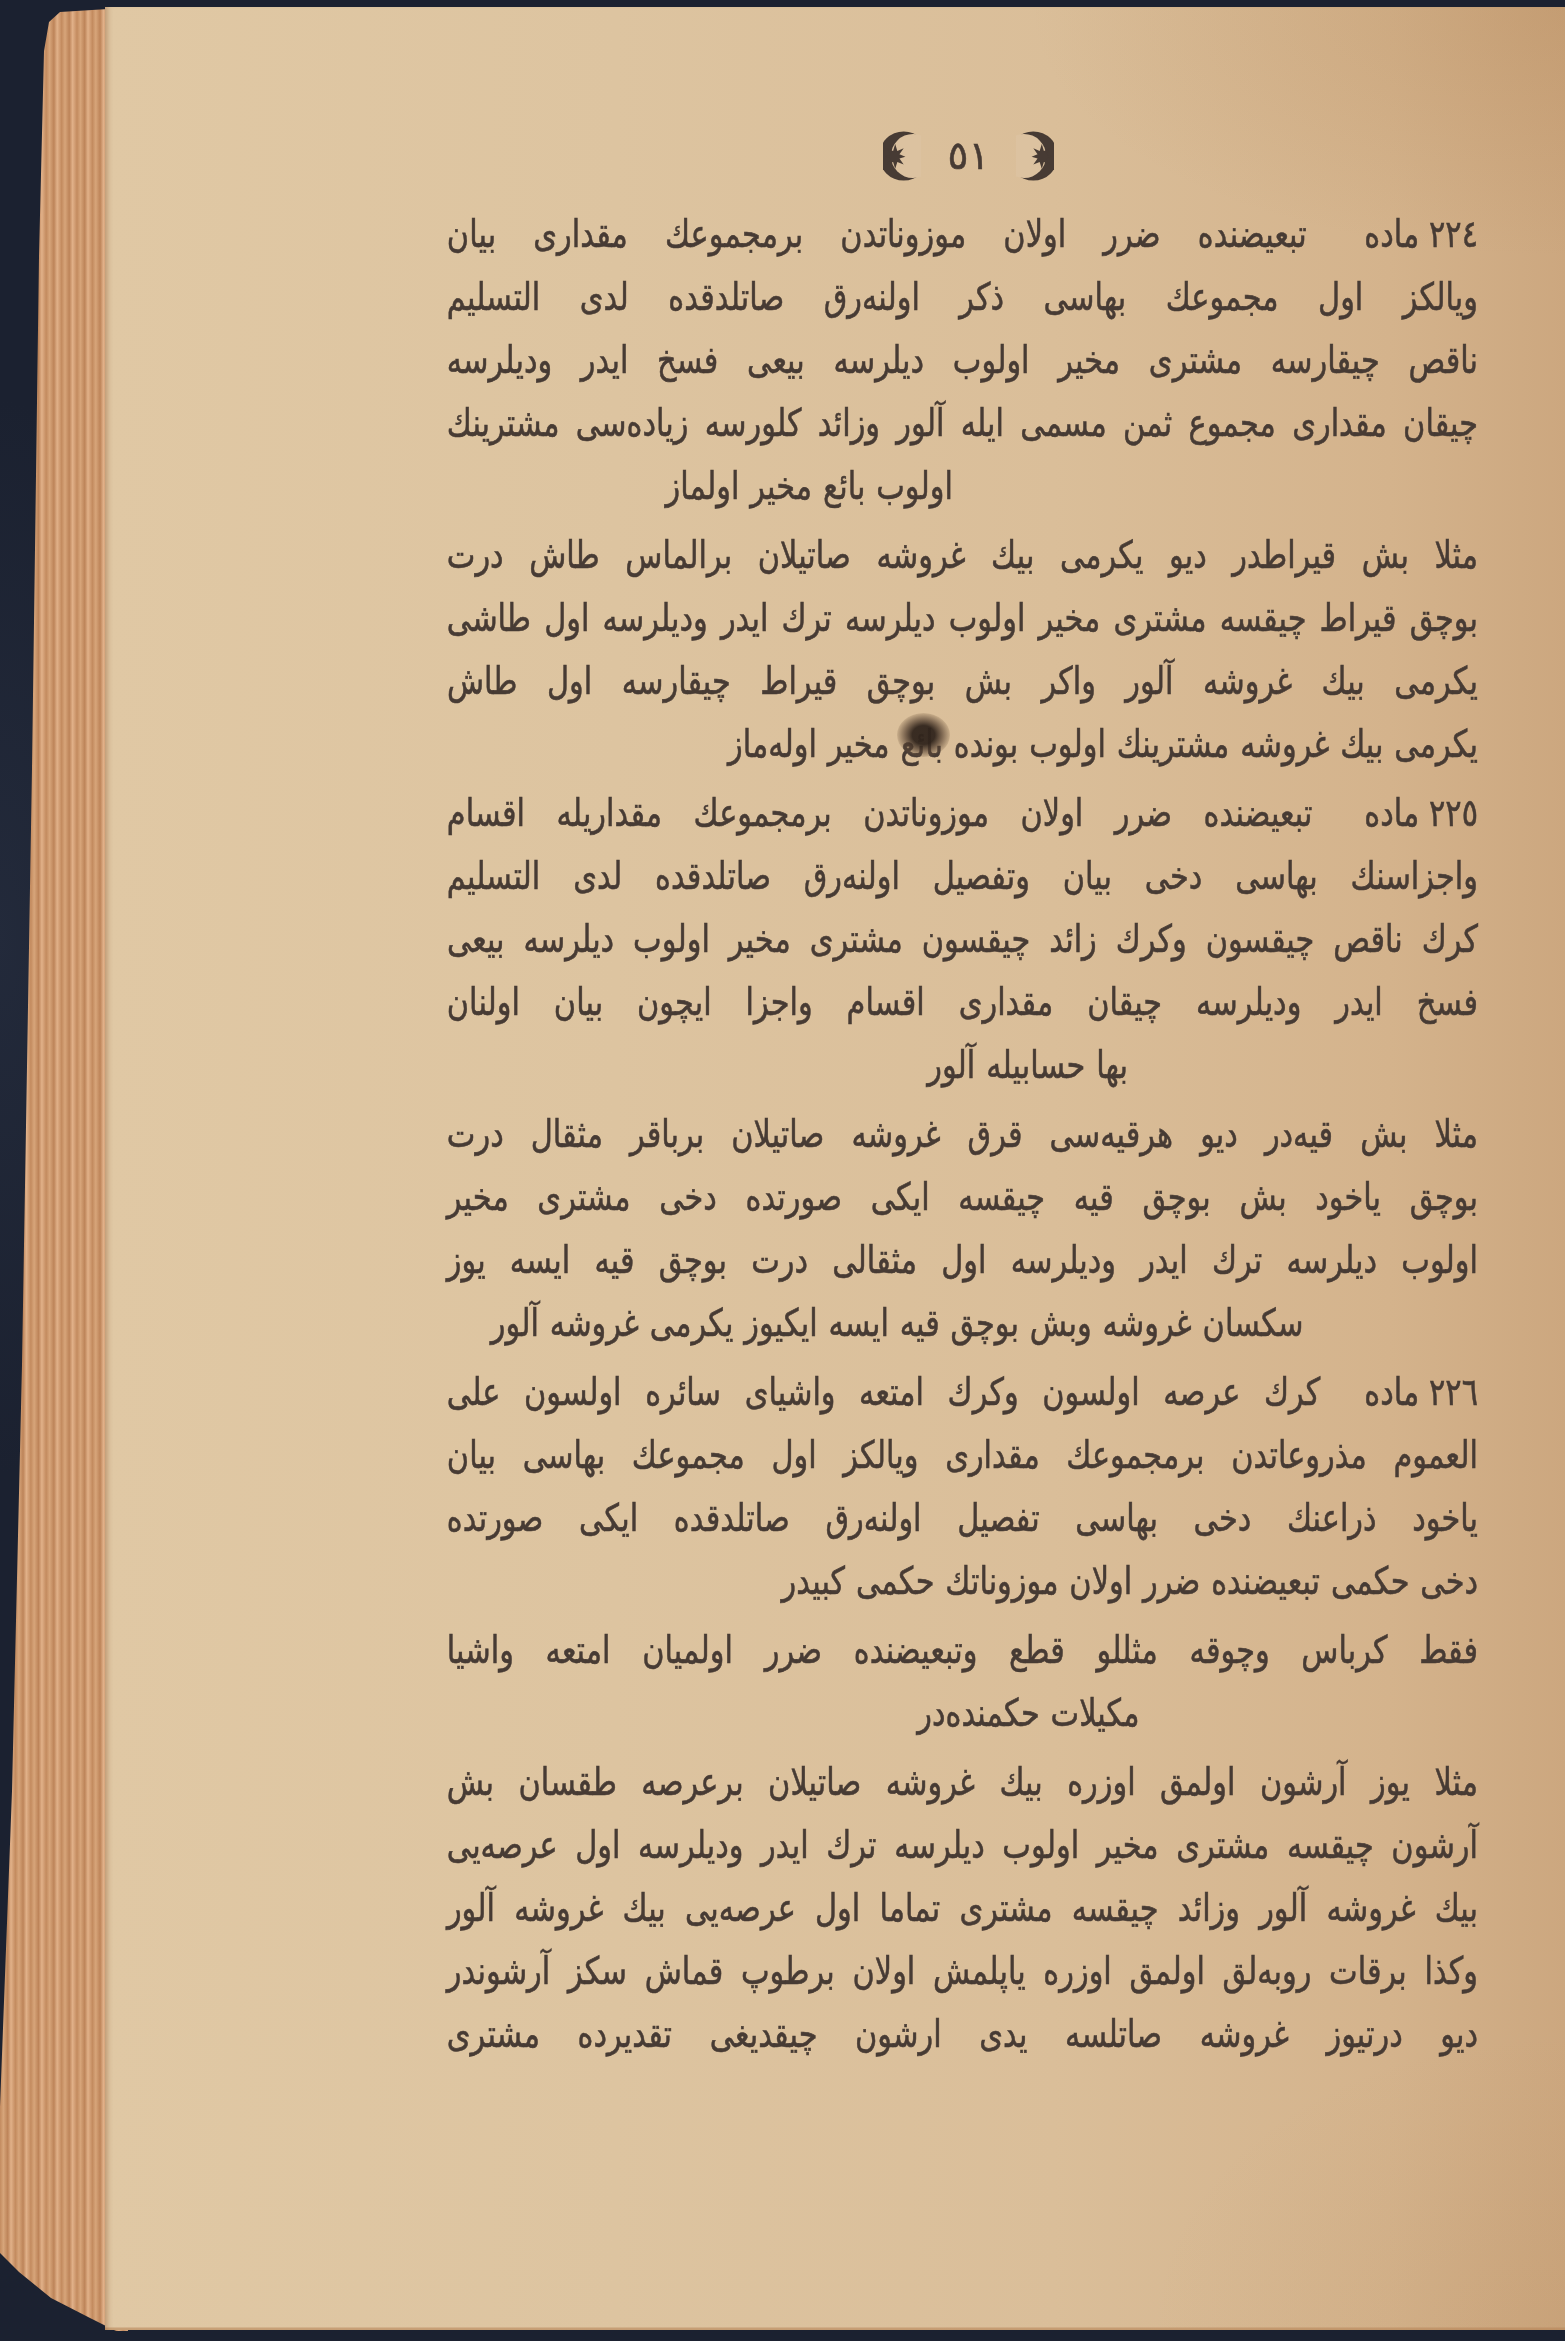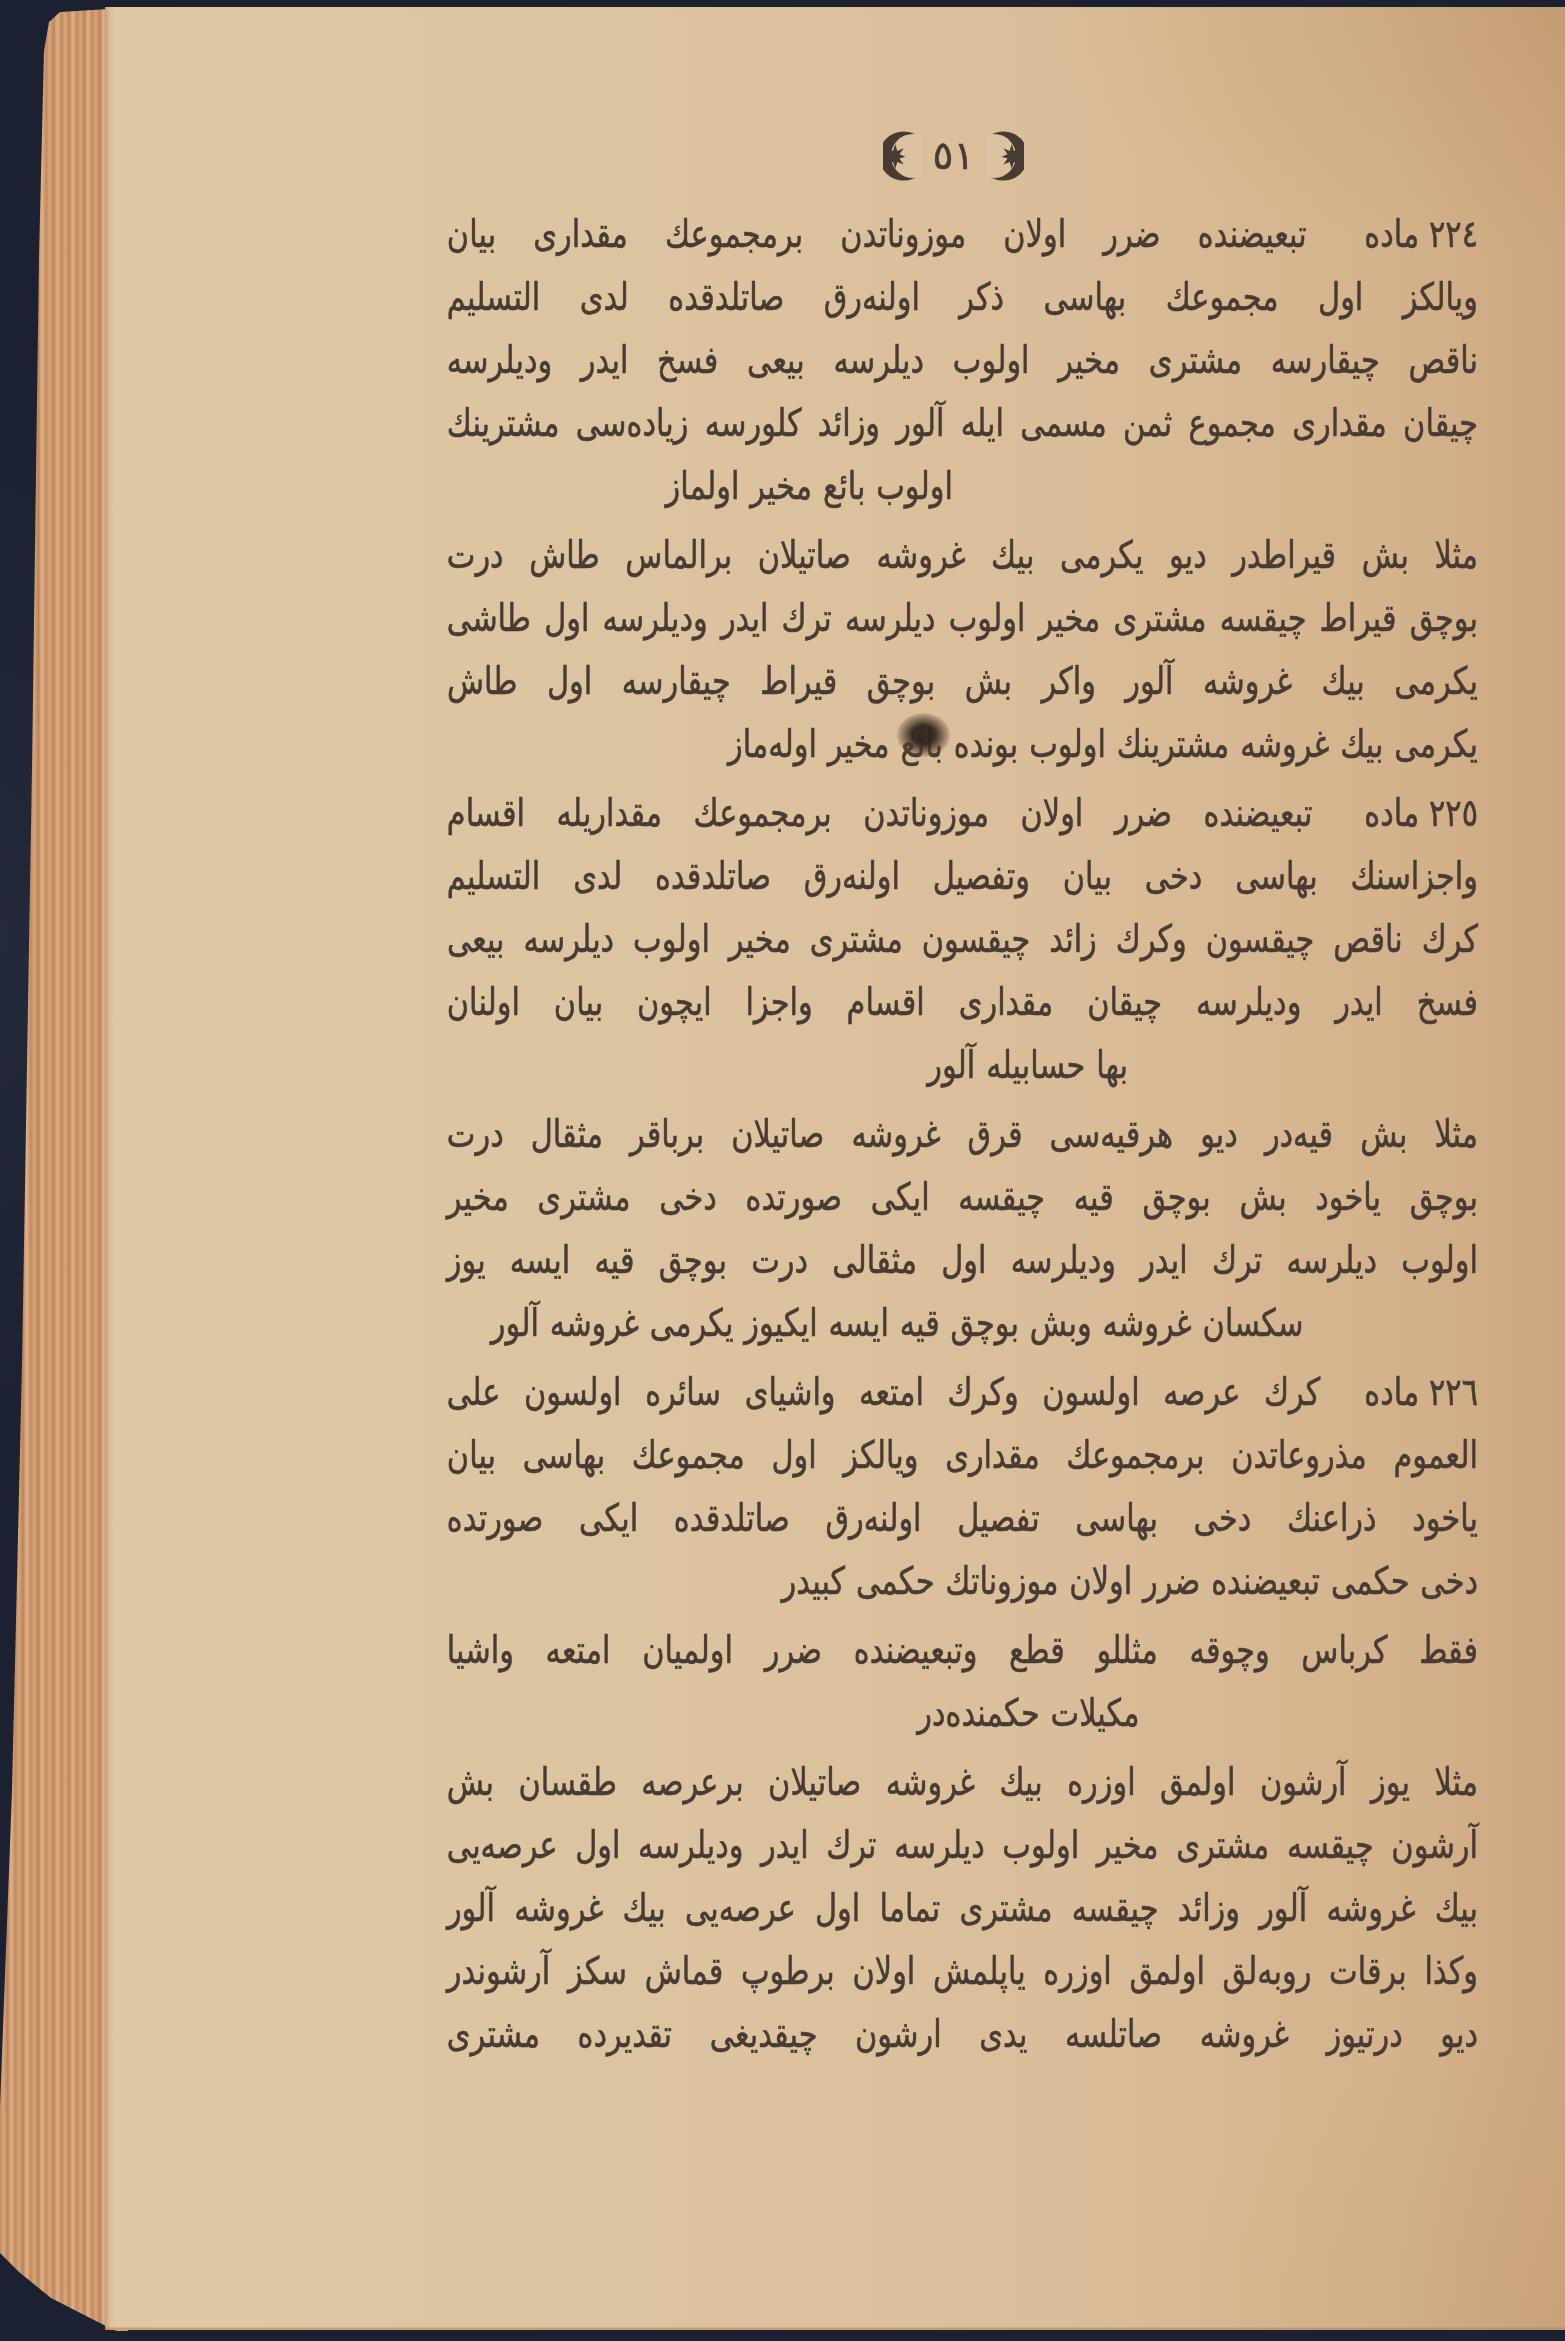--- a/index.html
+++ b/index.html
@@ -24,21 +24,21 @@
   }
   .page {
     position: absolute; left: 105px; top: 6.8px; width: 1460px; height: 2323px;
     background:
       radial-gradient(ellipse 768px 358px at 100% 0%, rgba(165,115,65,0.20), transparent 70%),
       radial-gradient(ellipse 597px 426px at 100% 100%, rgba(165,115,65,0.10), transparent 70%),
       linear-gradient(90deg, #e0c8a4 0%, #ddc4a0 35%, #dabe99 65%, #d4b38c 88%, #cca77f 100%);
     box-shadow: inset 6px 0 5.1px -3.4px rgba(150,100,60,0.45), inset 0 -2.6px 0 rgba(185,135,90,0.6);
   }
   .header {
-    position: absolute; left: 883px; top: 128px; width: 141px; height: 56px;
+    position: absolute; left: 883px; top: 128px; width: 171px; height: 56px;
     display: flex; align-items: flex-end; justify-content: space-between;
     color: #473b34;
   }
   .ornament { width: 38px; height: 56px; display: block; }
   .page-number {
     font-size: 39px; line-height: 56px; color: #473b34;
     -webkit-text-stroke: 0.5px #473b34;
   }
   .text-block {
     position: absolute; top: 203px; right: 87px; width: 1289px;

